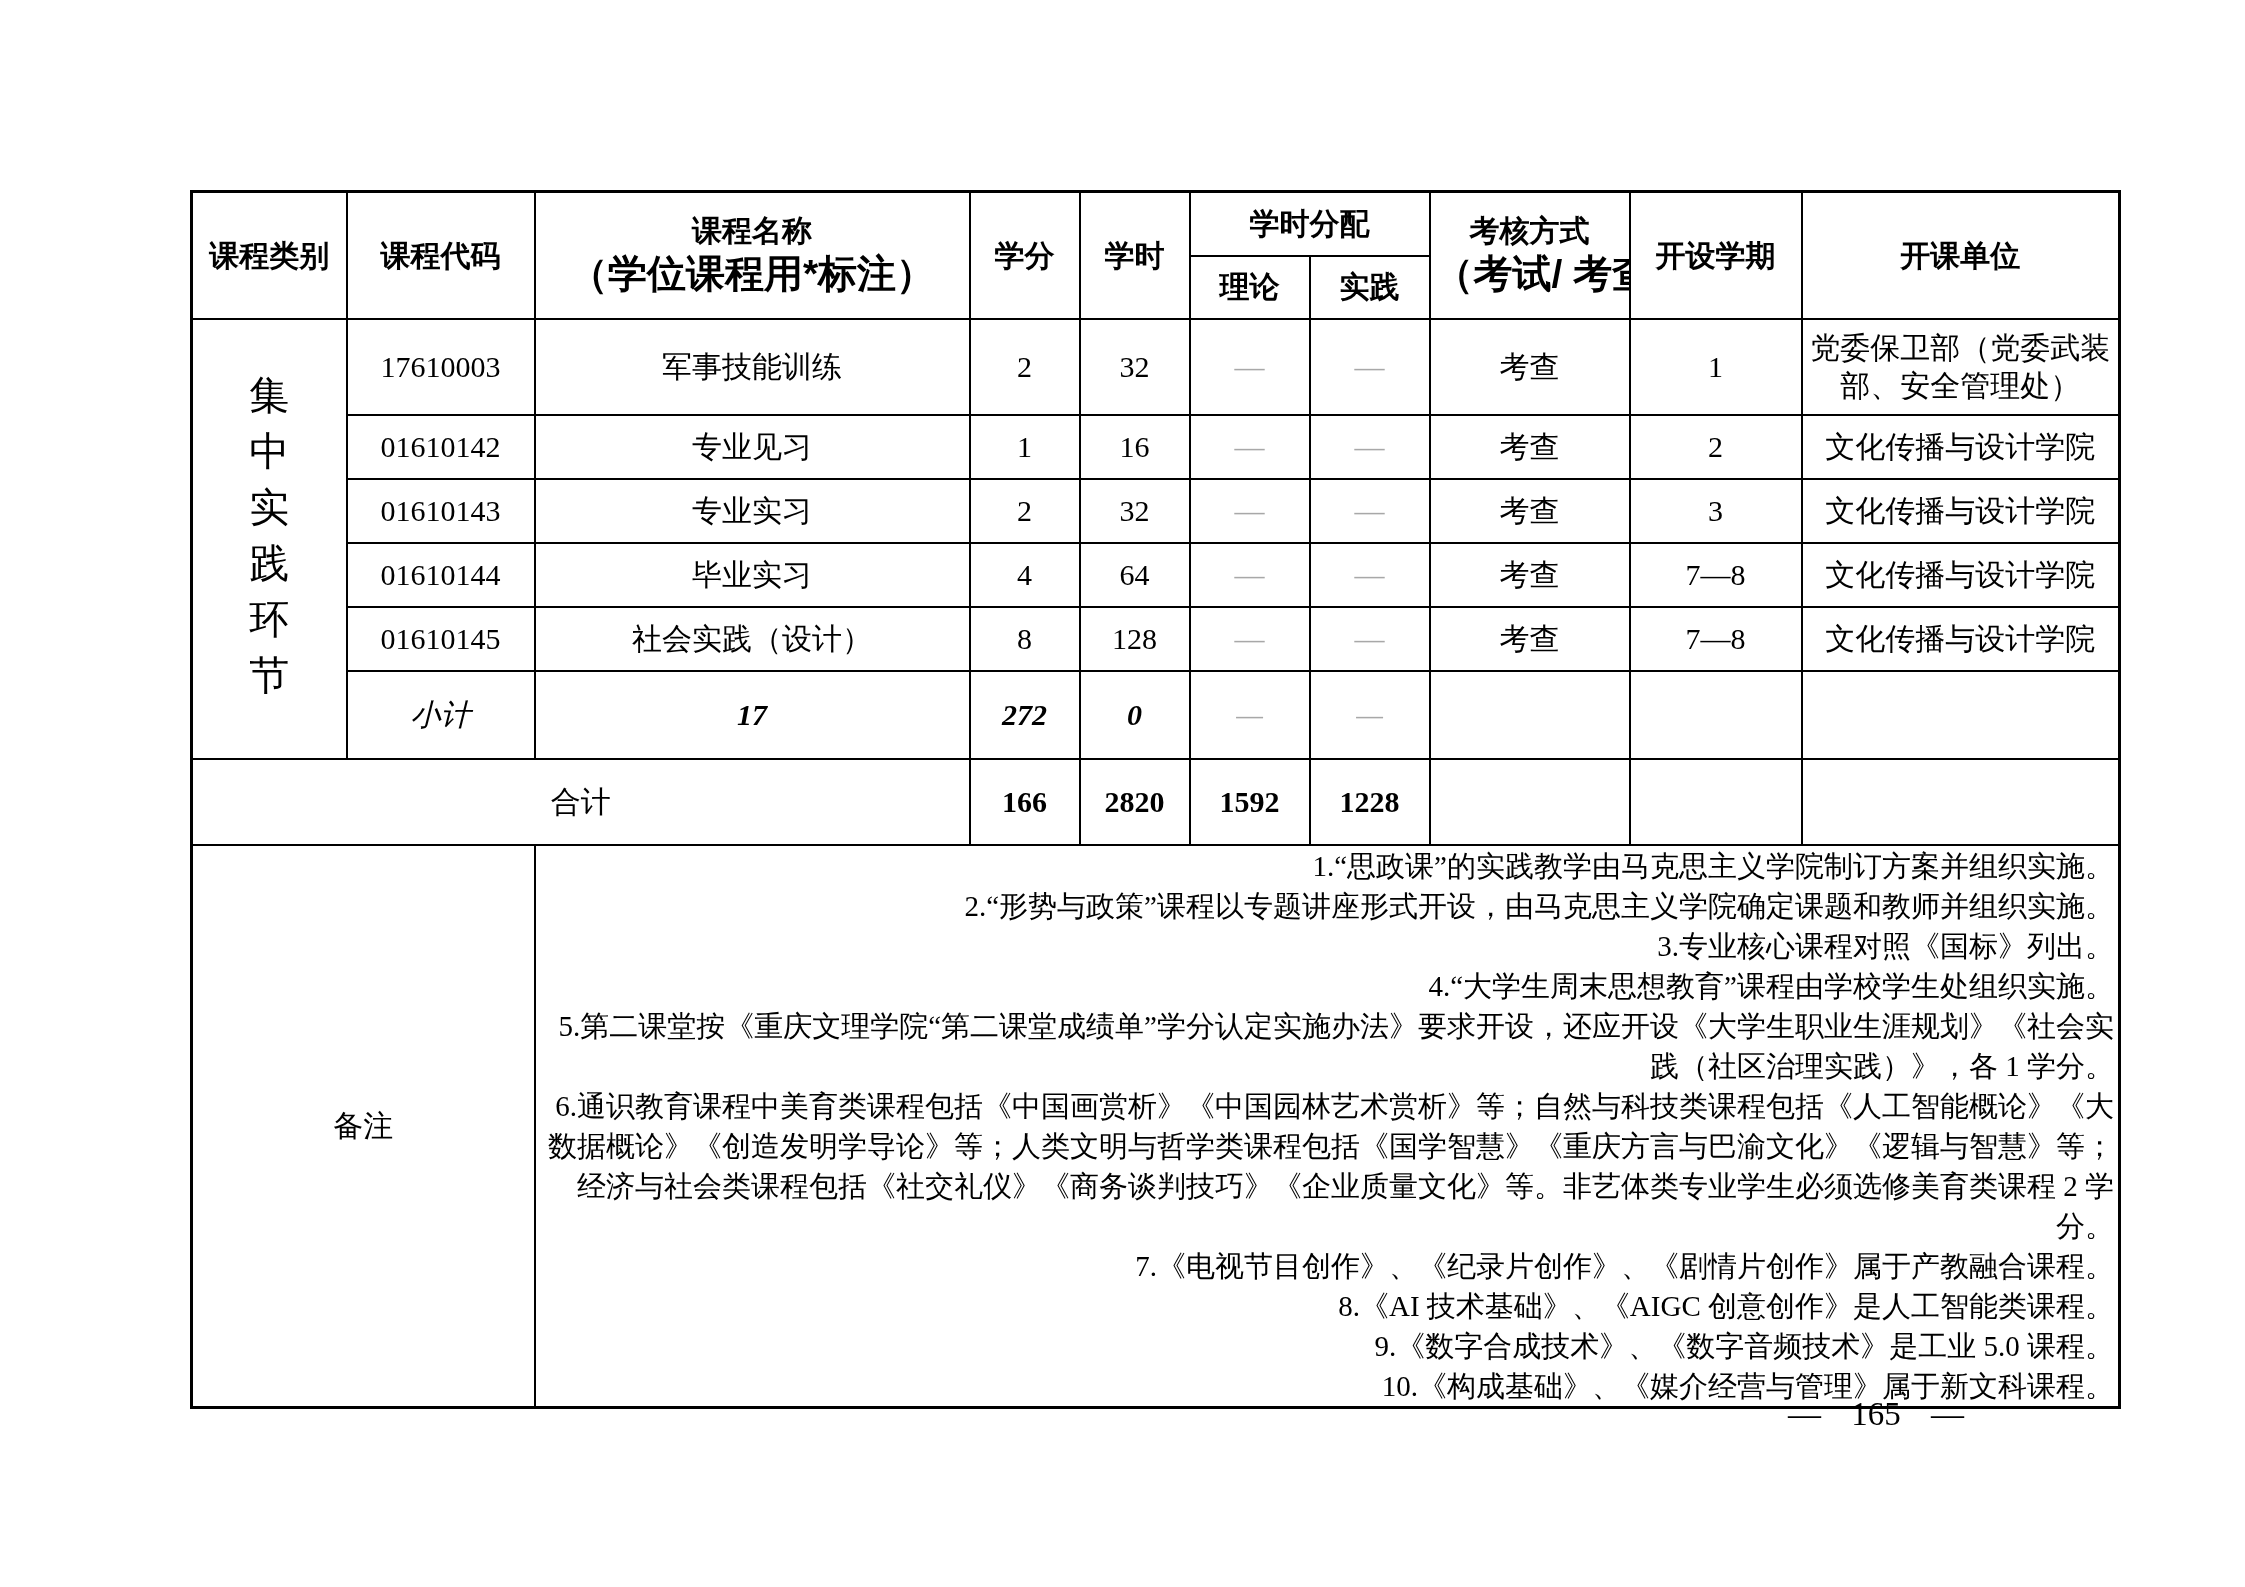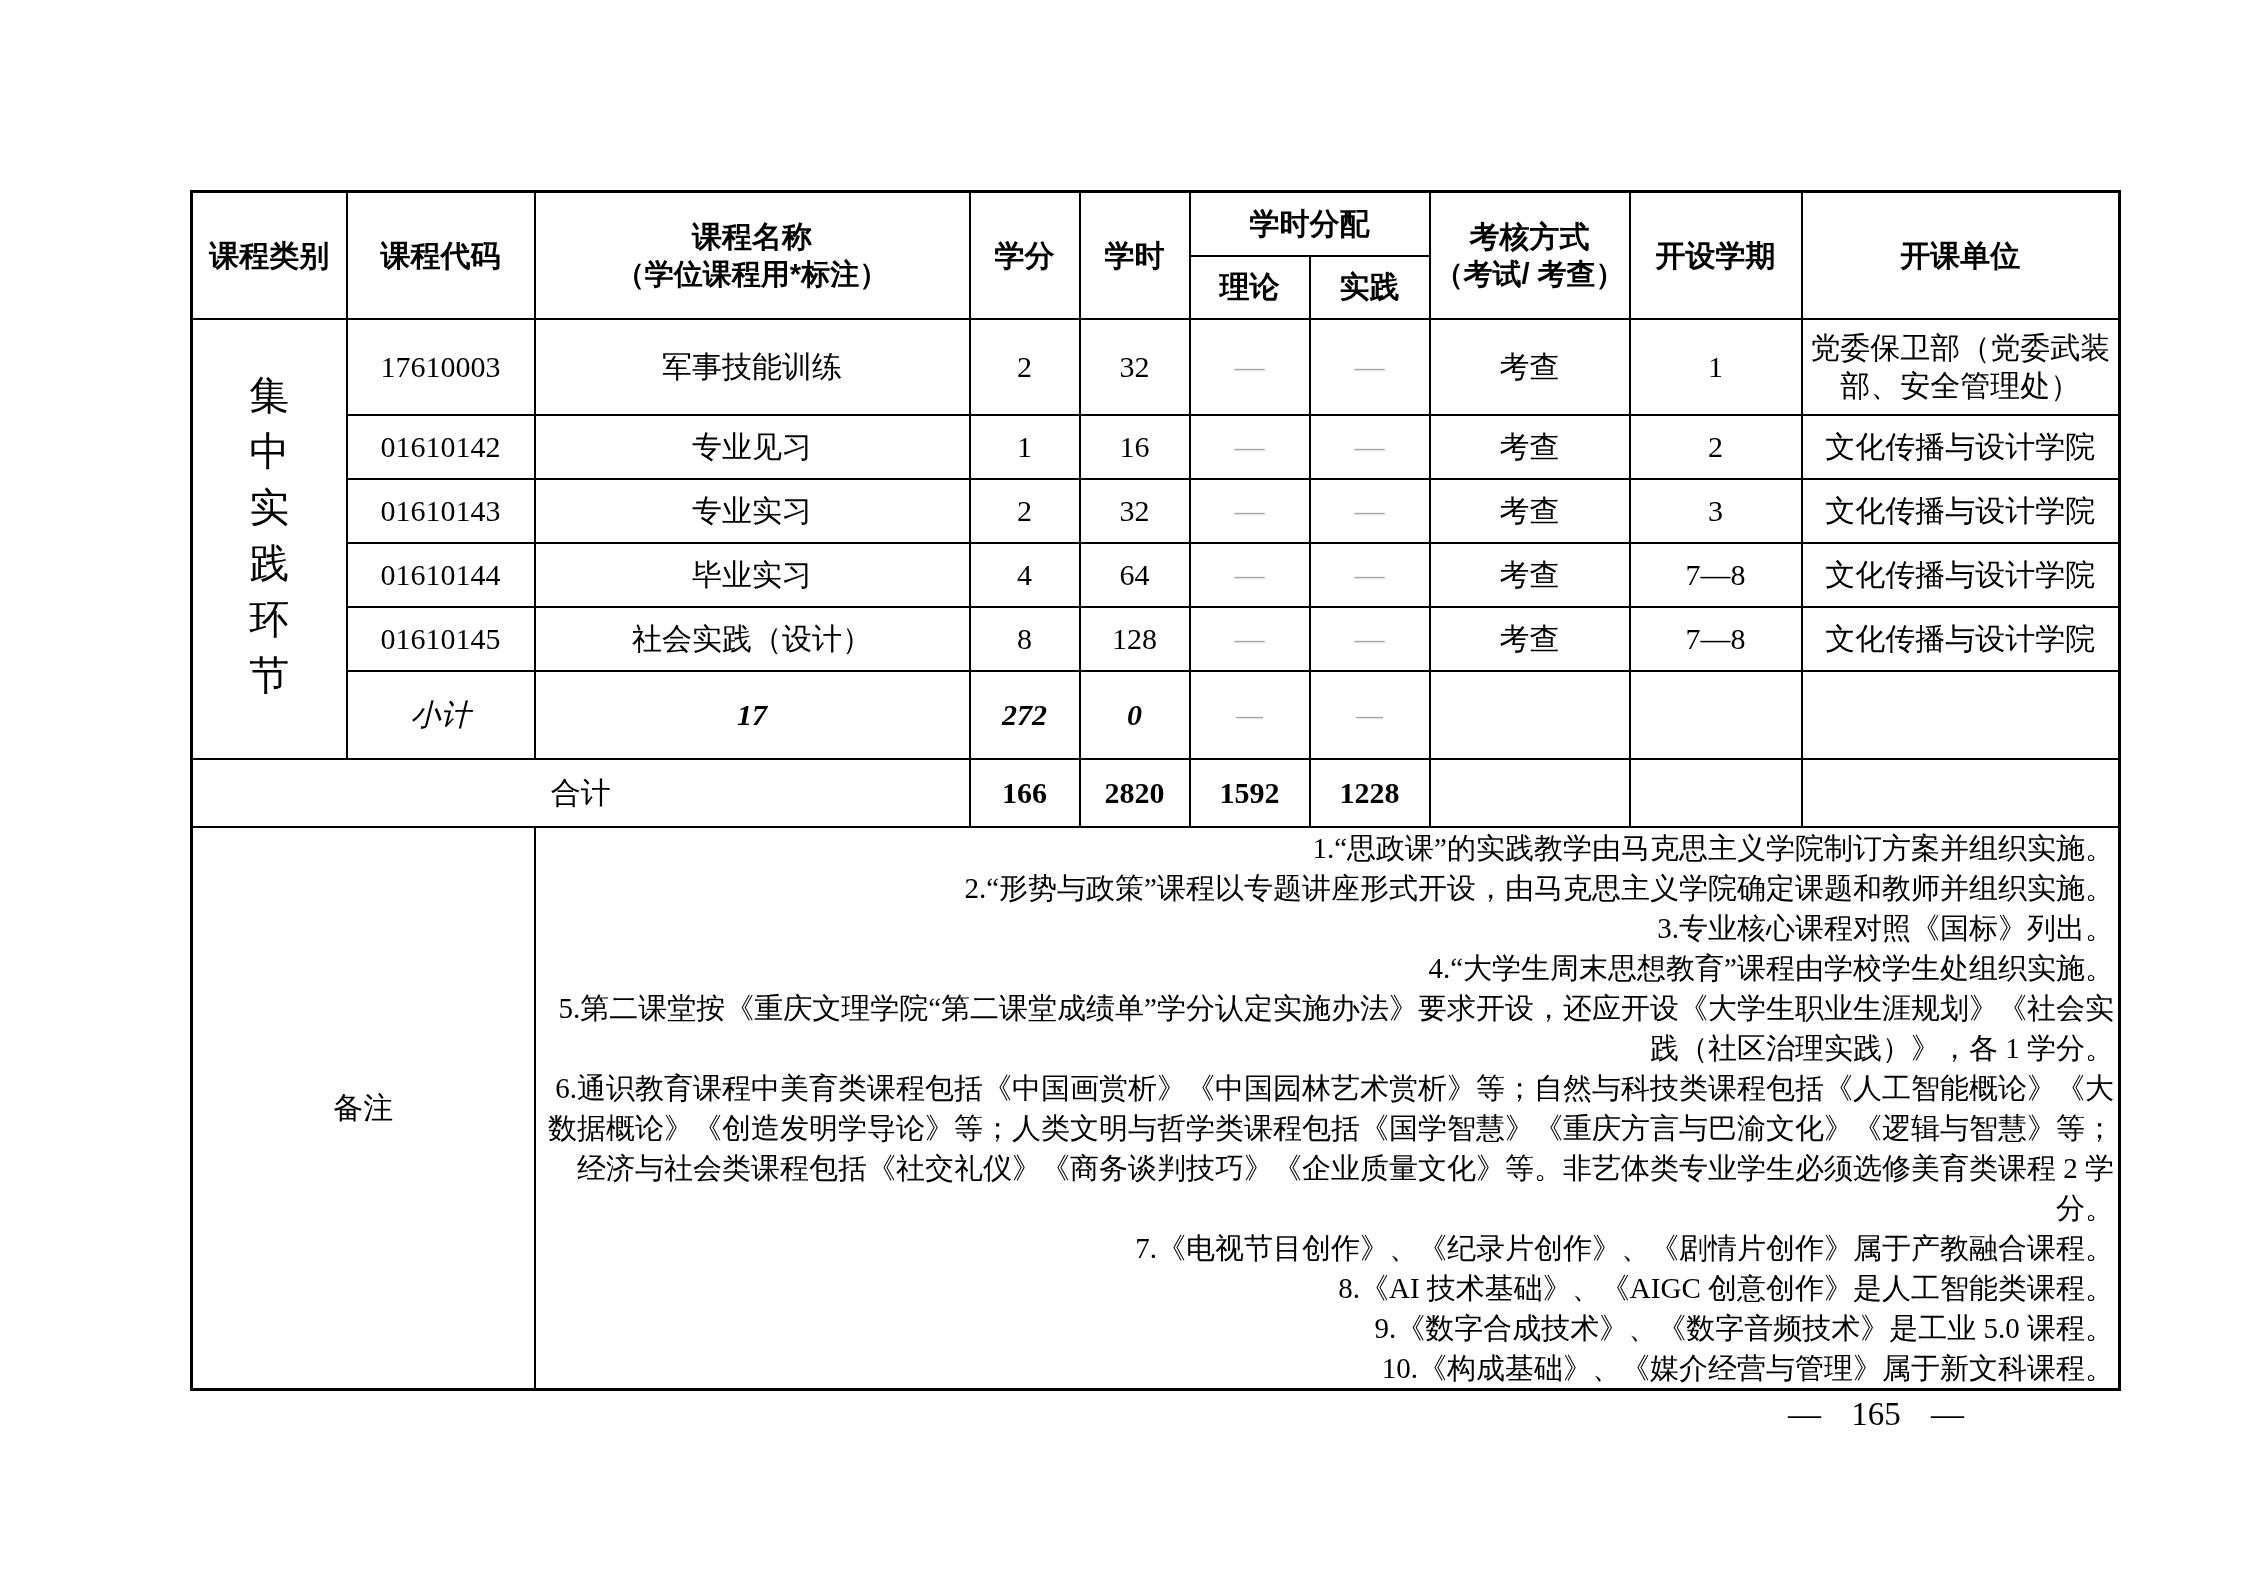--- a/index.html
+++ b/index.html
@@ -6,23 +6,23 @@
   .page{position:relative;width:2245px;height:1587px;background:#ffffff;overflow:hidden;
         font-family:"Liberation Serif",serif;color:#000;}
   table.curriculum{position:absolute;left:190px;top:190px;width:1928px;
         border-collapse:collapse;table-layout:fixed;
         border:3px solid #000;}
   table.curriculum td{border:2px solid #000;text-align:center;vertical-align:middle;
         padding:0 4px;font-size:30px;line-height:1.25;overflow:hidden;}
   
   tr.hd1{height:64px;} tr.hd2{height:63px;}
   td.hdr{font-family:"Liberation Sans",sans-serif;font-weight:600;font-size:30px;}
-  td.hdr .l2{white-space:nowrap;font-size:29px;}
+  td.hdr .l2{white-space:nowrap;font-size:39px;}
   
-  tr.r1{height:96px;} tr.rn{height:64px;} tr.sub{height:88px;font-style:italic;} tr.tot{height:68px;} tr.rem{height:535px;}
+  tr.r1{height:96px;} tr.rn{height:64px;} tr.sub{height:88px;font-style:italic;} tr.tot{height:86px;} tr.rem{height:535px;}
   td.serif{font-family:"Liberation Serif",serif;}
   td.dash{color:#a8a8a8;}
   td.b, .b{font-weight:bold;}
   td.unit{font-size:28px;line-height:1.4;padding:0 8px;}
   
   td.vcat{vertical-align:middle;}
   .vtext{width:1.1em;margin:0 auto;word-break:break-all;line-height:56px;font-size:40px;
          font-family:Liberation Mono, monospace;}
   
   td.remlabel{font-size:30px;}

